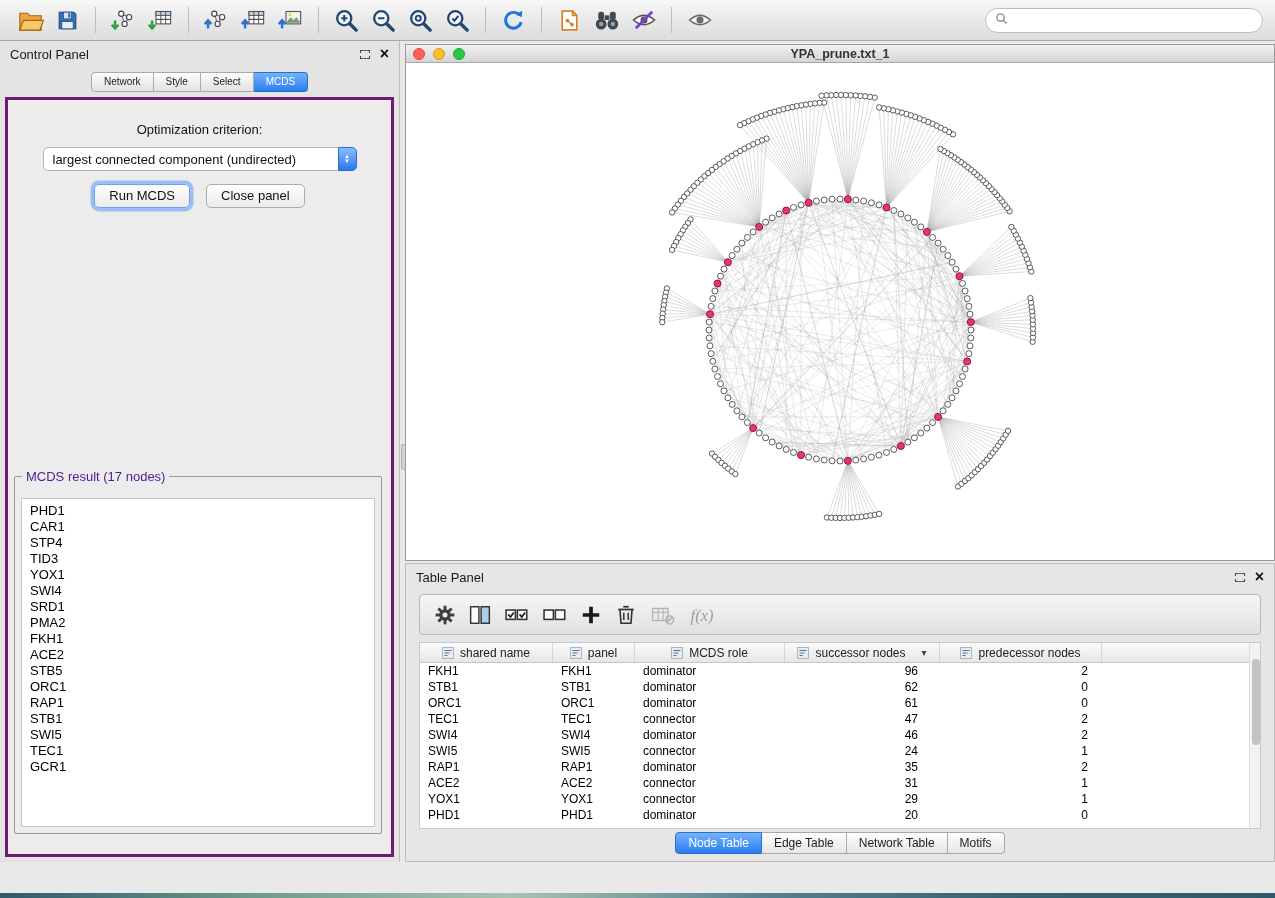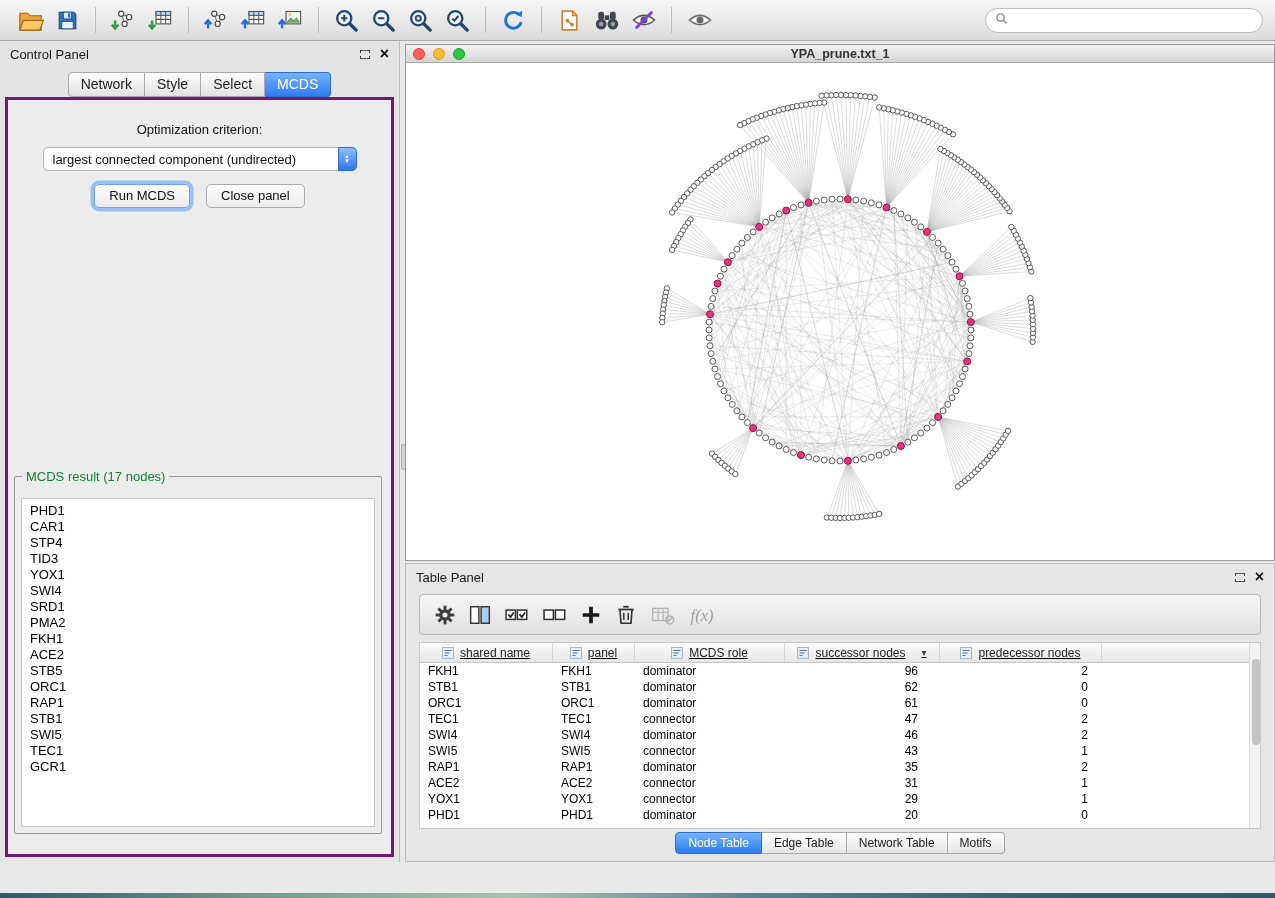--- a/index.html
+++ b/index.html
@@ -14,53 +14,53 @@
   .search-box{margin-left:auto;width:278px;height:25px;background:#fff;border:1px solid #bdbdbd;border-radius:13px;display:flex;align-items:center;padding:0 9px;gap:5px;}
   .search-box input{border:none;outline:none;flex:1;font-size:12px;background:transparent;font-family:inherit;}
 
   
   .control-panel{position:absolute;left:0;top:41px;width:400px;height:821px;background:#e4e4e4;border-right:1px solid #bdbdbd;}
   .panel-header{height:26px;display:flex;align-items:center;padding:0 10px;font-size:13px;color:#1a1a1a;justify-content:flex-end;}
   .ph-icons{margin-left:auto;display:flex;gap:10px;align-items:center;}
   .float-icon{width:10px;height:9px;border:1px dashed #444;display:inline-block;}
   .close-icon{font-size:16px;font-weight:bold;color:#111;line-height:1;cursor:default;}
   .tabs{position:absolute;left:0;top:31px;width:100%;display:flex;justify-content:center;}
-  .tab{font-size:14px;padding:3px 12px 4px;background:linear-gradient(#fdfdfd,#e2e2e2);border:1px solid #a9a9a9;border-left:none;color:#222;cursor:default;}
+  .tab{font-size:10px;padding:3px 12px 4px;background:linear-gradient(#fdfdfd,#e2e2e2);border:1px solid #a9a9a9;border-left:none;color:#222;cursor:default;}
   .tab:first-child{border-left:1px solid #a9a9a9;border-radius:4px 0 0 4px;}
   .tab:last-child{border-radius:0 4px 4px 0;}
   .tab.active{background:linear-gradient(#74b3fa,#2b7df1);color:#fff;border-color:#2a6fd0;}
   .panel-body{position:absolute;left:5px;right:5px;top:56px;bottom:5px;background:#ececec;border:3px solid #701a75;}
   .opt-label{margin-top:22px;text-align:center;font-size:13px;color:#111;}
   .dropdown{margin:10px auto 0;width:314px;height:24px;background:#fff;border:1px solid #b4b4b4;border-radius:5px;display:flex;align-items:center;font-size:13px;color:#111;padding-left:9px;position:relative;cursor:default;}
   .dropdown .stepper{position:absolute;right:-1px;top:-1px;width:19px;height:24px;border-radius:0 5px 5px 0;background:linear-gradient(#8abdfd,#2e76ef);display:flex;flex-direction:column;align-items:center;justify-content:center;color:#fff;font-size:6px;line-height:5px;border:1px solid #2a6fd0;}
   .btn-row{margin-top:13px;display:flex;justify-content:center;gap:16px;}
   .btn{font-size:13px;padding:3px 14px 4px;border-radius:5px;border:1px solid #ababab;background:linear-gradient(#ffffff,#ebebeb);color:#111;font-family:inherit;cursor:default;}
   .btn.focus{box-shadow:0 0 0 3.5px rgba(77,144,254,.5);border-color:#6f9ef2;}
   .result-box{position:absolute;left:6px;right:9px;top:369px;bottom:20px;border:1px solid #9a9a9a;border-radius:2px;}
-  .result-box legend{font-size:13px;padding:0 4px;margin-left:7px;color:#15803d;}
+  .result-box legend{font-size:13px;padding:0 4px;margin-left:7px;color:#4c1d95;}
   .result-list{position:absolute;left:6px;right:6px;top:14px;bottom:6px;background:#fff;border:1px solid #c6c6c6;overflow:hidden;padding:4px 8px;font-size:13px;line-height:16px;color:#000;}
   .result-item{height:16px;cursor:default;}
 
   
   .network-window{position:absolute;left:405px;top:44px;width:870px;height:517px;border:1px solid #9a9a9a;background:#fff;}
   .net-titlebar{height:18px;background:linear-gradient(#f1f1f1,#d5d5d5);border-bottom:1px solid #a8a8a8;display:flex;align-items:center;padding:0 7px;position:relative;}
   .tl{width:12px;height:12px;border-radius:50%;margin-right:8px;cursor:default;}
   .tl.red{background:#ff5f57;border:1px solid #e0443e;}
   .tl.yellow{background:#febc2e;border:1px solid #d89b22;}
   .tl.green{background:#28c840;border:1px solid #1ea733;}
   .net-title{position:absolute;left:0;right:0;text-align:center;font-size:12.5px;font-weight:bold;color:#333;pointer-events:none;}
   .net-canvas{width:100%;height:497px;background:#fff;}
   svg#netsvg{width:100%;height:100%;display:block;}
   .split-handle{position:absolute;left:401px;top:444px;width:7px;height:26px;background:#d2d2d2;border:1px solid #ababab;border-radius:2px;}
 
   
   .table-panel{position:absolute;left:405px;top:563px;width:870px;height:299px;background:#e6e6e6;border:1px solid #bdbdbd;}
   .table-toolbar{position:absolute;left:13px;right:13px;top:30px;height:41px;background:linear-gradient(#f5f5f5,#e1e1e1);border:1px solid #b9b9b9;border-radius:4px;display:flex;align-items:center;padding:0 12px;gap:9px;}
   .ttbtn{height:30px;display:flex;align-items:center;justify-content:center;padding:0 2px;cursor:default;}
-  .table-wrap{position:absolute;left:13px;right:13px;top:78px;bottom:32px;background:#fff;border:1px solid #c7c7c7;text-decoration:underline;}
+  .table-wrap{position:absolute;left:13px;right:13px;top:78px;bottom:32px;background:#fff;border:1px solid #c7c7c7;}
   .thead{display:flex;height:20px;background:linear-gradient(#fbfbfb,#e6e6e6);border-bottom:1px solid #c6c6c6;}
   .th{display:flex;align-items:center;justify-content:center;gap:6px;font-size:12px;color:#222;border-right:1px solid #d5d5d5;overflow:hidden;cursor:default;}
   .th.filler{border-right:none;}
   .chev{font-size:10px;color:#444;margin-left:10px;}
   .tbody{position:absolute;left:0;right:11px;top:20px;bottom:0;overflow:hidden;}
   .tr{display:flex;height:16px;font-size:12px;color:#000;align-items:center;}
   .td{padding:0 8px;white-space:nowrap;overflow:hidden;}
   .td.num{text-align:right;}
   .vscroll{position:absolute;right:0;top:0;bottom:0;width:11px;background:#f2f2f2;border-left:1px solid #ddd;}
   .vthumb{position:absolute;left:1.5px;width:8px;top:16px;height:86px;background:#c2c2c2;border-radius:4px;}
@@ -1184,21 +1184,21 @@
             <div class="td" style="width: 133px;">SWI4</div>
             <div class="td" style="width: 82px;">SWI4</div>
             <div class="td" style="width: 150px;">dominator</div>
             <div class="td num" style="width: 155px; padding-right: 22px;">46</div>
             <div class="td num" style="width: 162px; padding-right: 14px;">2</div>
           </div>
           <div class="tr">
             <div class="td" style="width: 133px;">SWI5</div>
             <div class="td" style="width: 82px;">SWI5</div>
             <div class="td" style="width: 150px;">connector</div>
-            <div class="td num" style="width: 155px; padding-right: 22px;">43</div>
+            <div class="td num" style="width: 155px; padding-right: 22px;">24</div>
             <div class="td num" style="width: 162px; padding-right: 14px;">1</div>
           </div>
           <div class="tr">
             <div class="td" style="width: 133px;">RAP1</div>
             <div class="td" style="width: 82px;">RAP1</div>
             <div class="td" style="width: 150px;">dominator</div>
             <div class="td num" style="width: 155px; padding-right: 22px;">35</div>
             <div class="td num" style="width: 162px; padding-right: 14px;">2</div>
           </div>
           <div class="tr">

